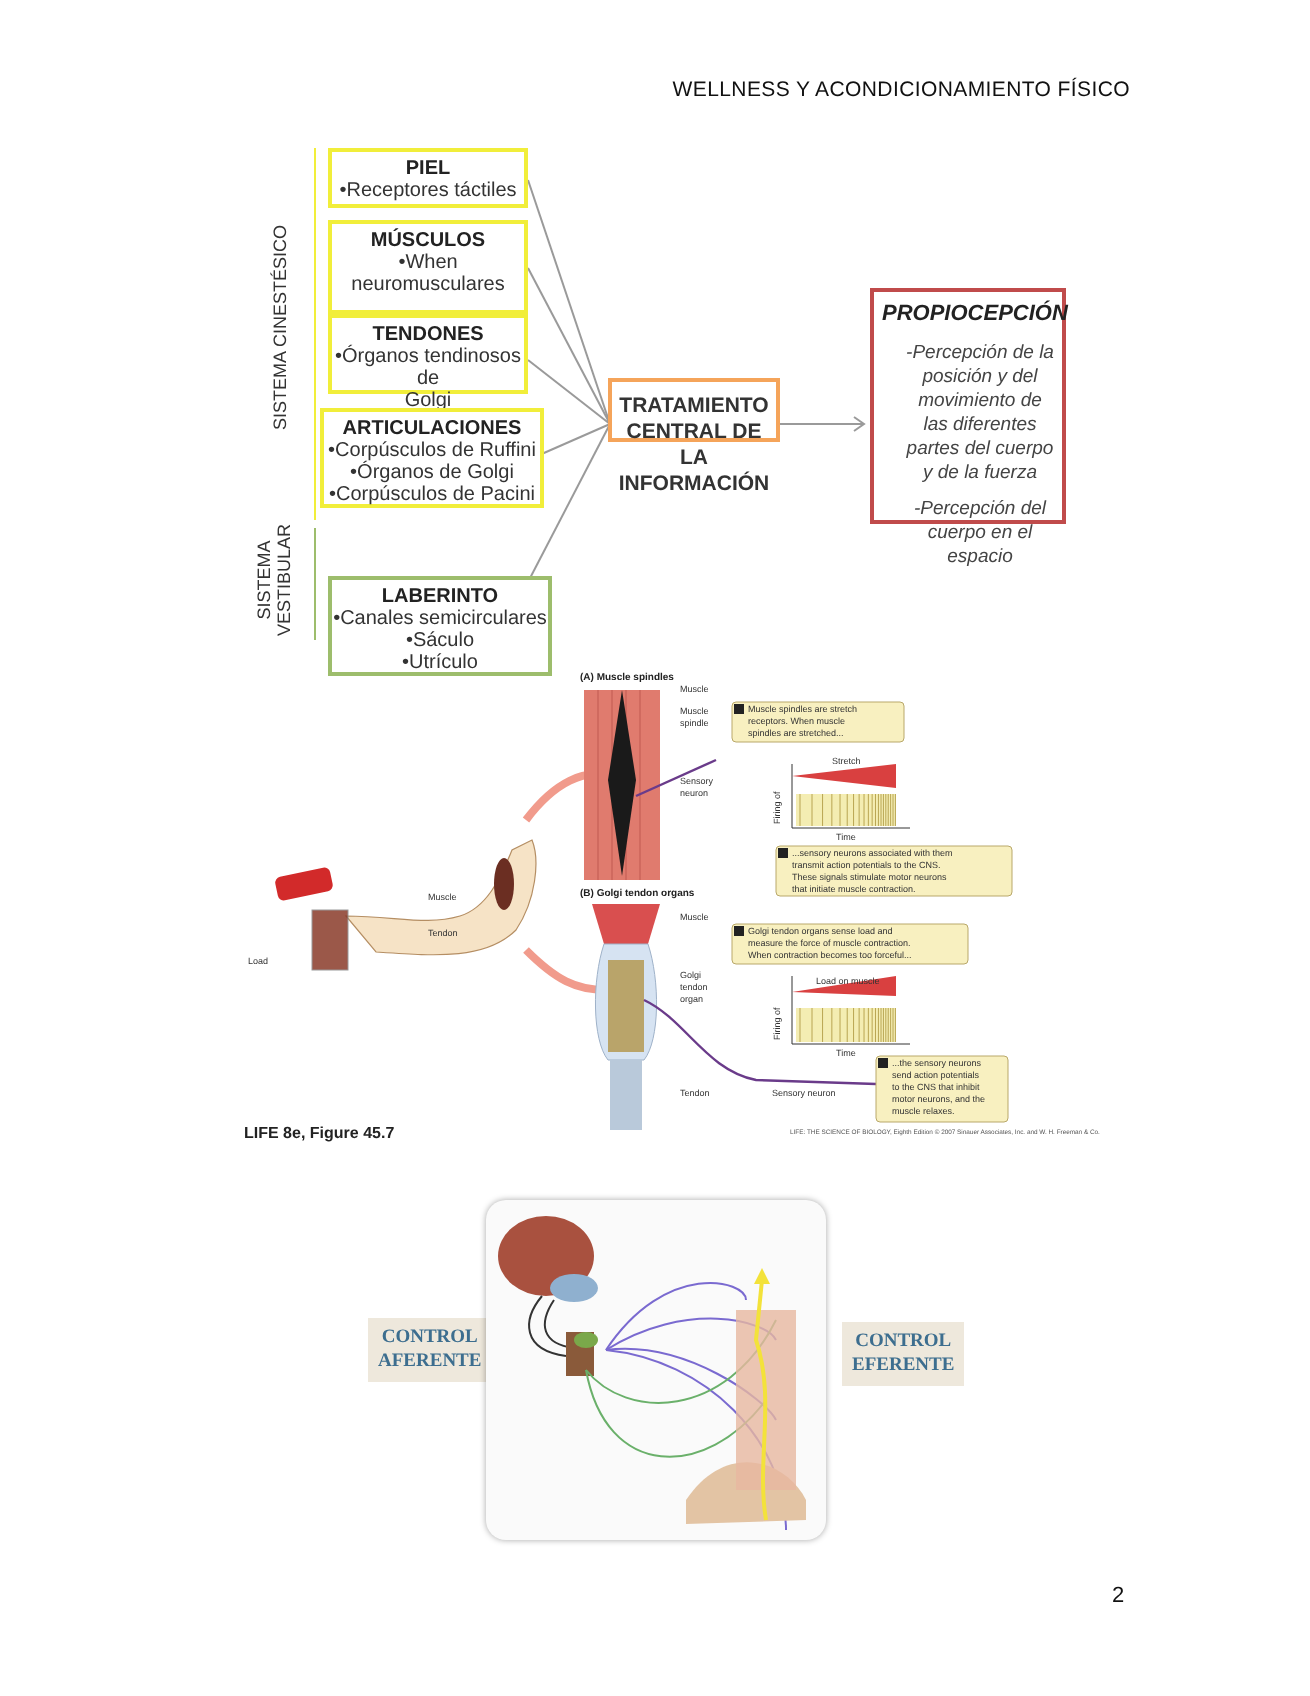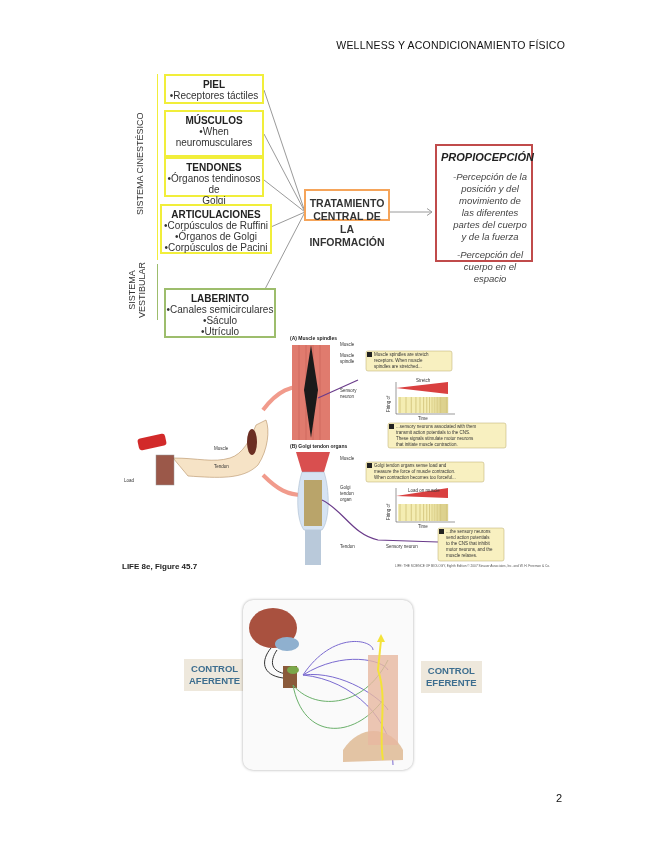--- a/index.html
+++ b/index.html
@@ -24,21 +24,21 @@
   
   .figure { position: absolute; left: 118px; top: 330px; width: 420px; height: 245px; }
   .fig-cap { position: absolute; left: 122px; top: 562px; font-size: 8px; font-weight: bold; color: #222; }
   .fig-credit { position: absolute; left: 395px; top: 564px; font-size: 3.2px; color: #555; }
   .small { font-size: 4.5px; fill: #333; font-family: "Liberation Sans", sans-serif; }
   .smallb { font-size: 5px; fill: #222; font-weight: bold; font-family: "Liberation Sans", sans-serif; }
 
   
   .ctrl-img { position: absolute; left: 243px; top: 600px; width: 170px; height: 170px; border-radius: 10px; background: #fafafa;
               box-shadow: 0 0 3px rgba(0,0,0,0.35); overflow: hidden; }
-  .ctrl-label { position: absolute; background: #eee8dc; color: #3d6e8f; font-weight: bold; font-size: 9.5px; line-height: 12px; text-align: center; padding: 4px 5px; }
+  .ctrl-label { position: absolute; background: #eee8dc; color: #3d6e8f; font-weight: bold; font-size: 9.5px; line-height: 12px; text-align: center; padding: 4px 5px; font-family: Liberation Serif, serif; }
 </style>
 </head>
 <body>
 
 <div class="header">WELLNESS Y ACONDICIONAMIENTO FÍSICO</div>
 
 <div class="cmap">
   <svg width="655" height="330" style="position:absolute;left:0;top:0">
     <g stroke="#9a9a9a" stroke-width="1" fill="none">
       <line x1="264" y1="90" x2="305" y2="212"></line>

